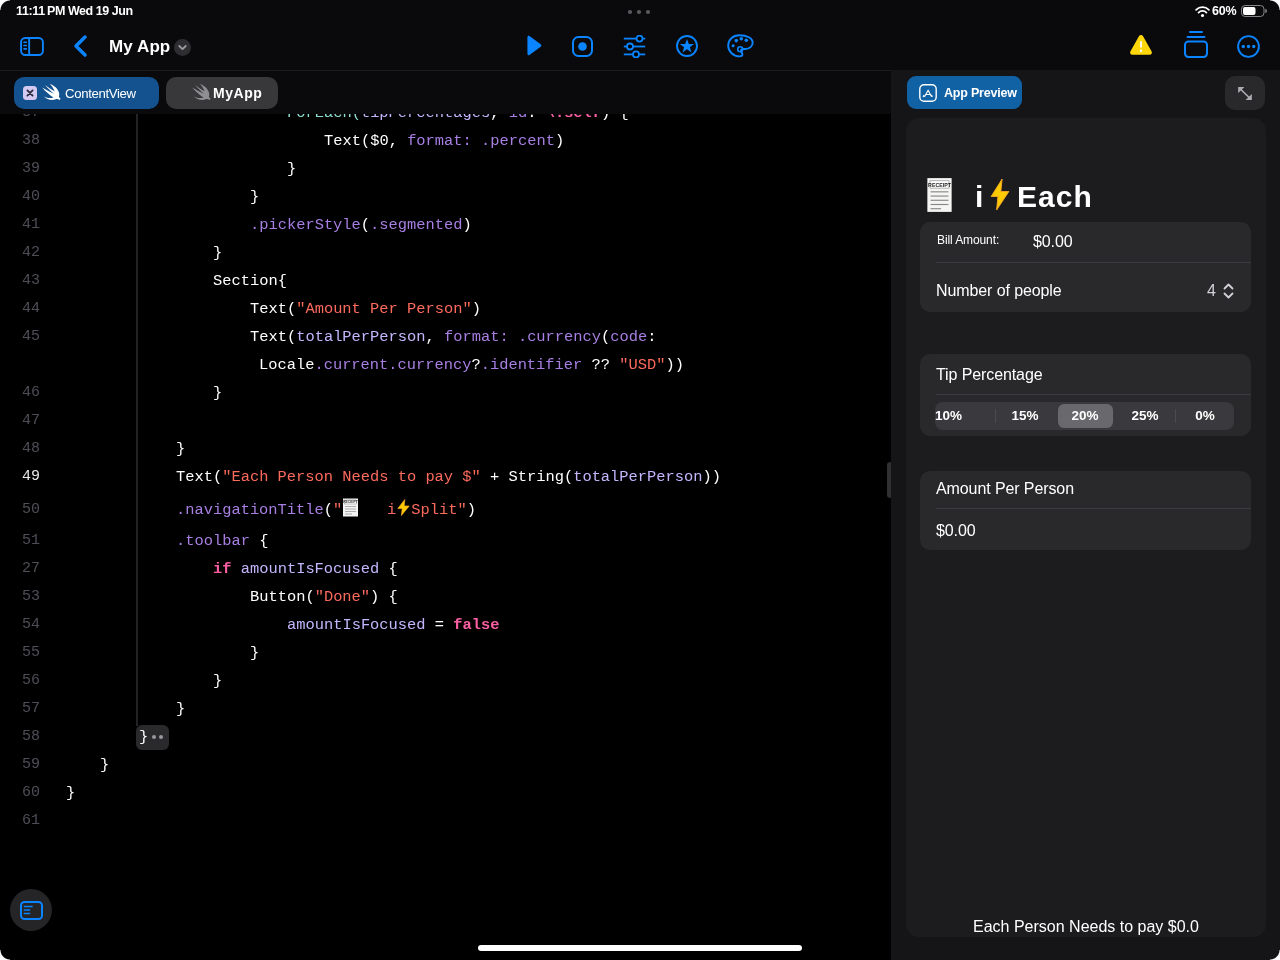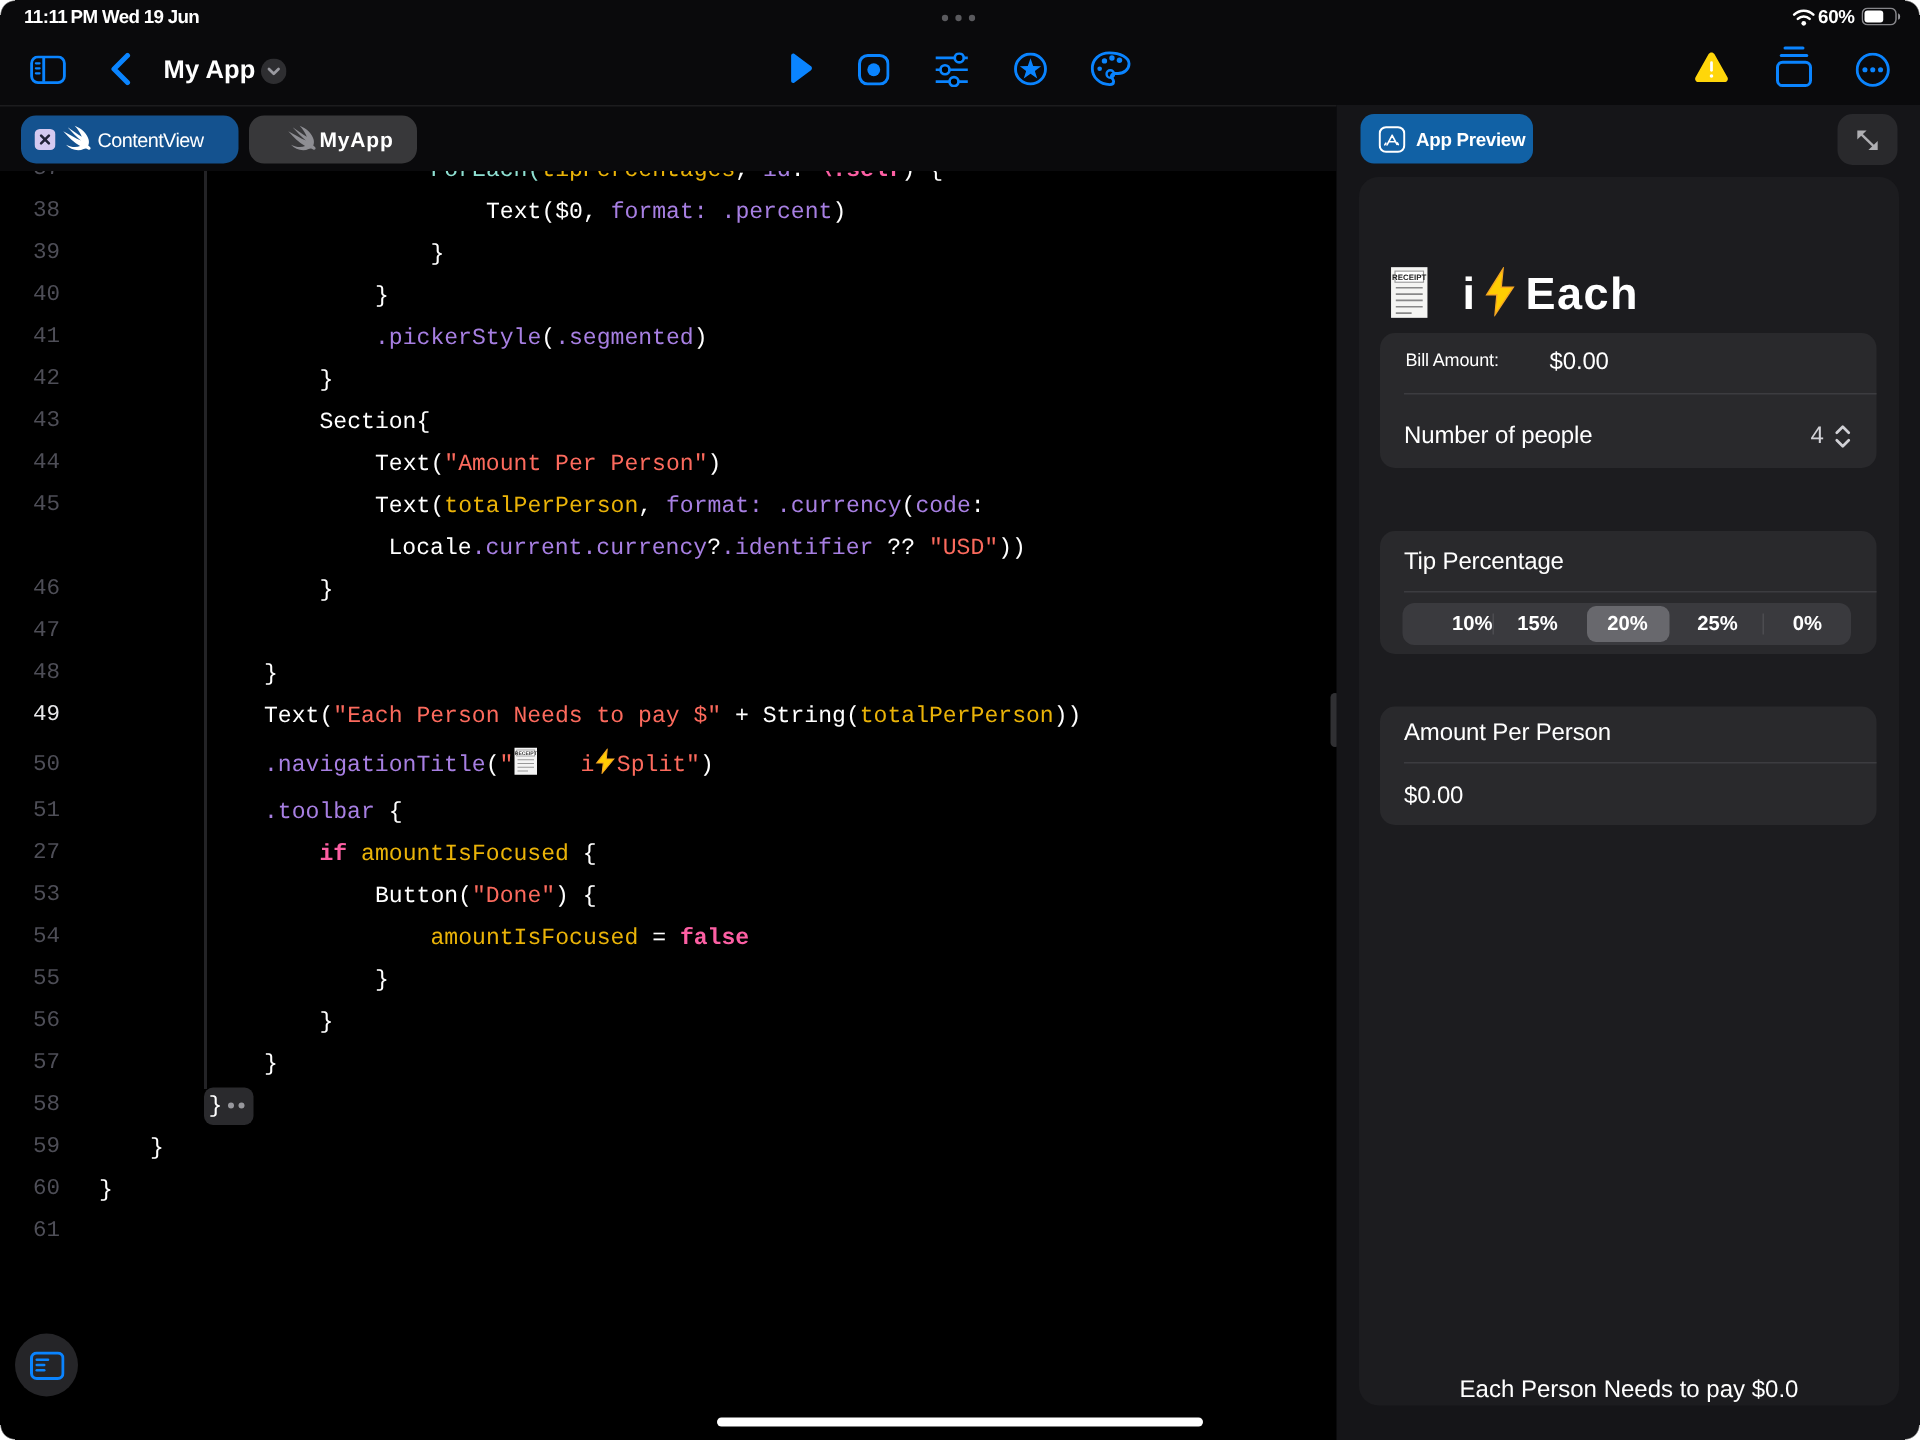--- a/index.html
+++ b/index.html
@@ -4,21 +4,21 @@
 <style>
   * { margin:0; padding:0; box-sizing:border-box; }
   html,body { width:1280px; height:960px; background:#000; overflow:hidden; }
   body { position:relative; font-family:"Liberation Sans", sans-serif; -webkit-font-smoothing:antialiased; }
   .abs { position:absolute; }
   
   .cl { position:absolute; height:28px; line-height:28px; font-family:"Liberation Mono", monospace; font-size:15.4px; color:#fff; white-space:pre; }
   .gn { position:absolute; height:28px; line-height:28px; font-family:"Liberation Mono", monospace; font-size:15px; color:#4e4e57; width:40px; text-align:right; }
   .s { color:#FC6A5D; }
   .p { color:#A77FE2; }
-  .t { color:#eab308; }
+  .t { color:#c4b5fd; }
   .k { color:#FC5FA3; font-weight:bold; }
   .m { color:#8EDFD1; }
   .ui { font-family:"Liberation Sans", sans-serif; color:#fff; }
 </style>
 </head>
 <body>
 <div class="abs" style="left:0;top:0;width:1280px;height:70px;background:#0a0a0c;"></div>
 <div class="abs" style="left:0;top:70px;width:891px;height:44px;background:#0a0a0c;"></div>
 
 <div class="abs ui" style="left:16px;top:4px;font-size:12.5px;font-weight:bold;letter-spacing:-0.35px;">11:11 PM</div>
@@ -249,21 +249,21 @@
   <path d="M2.5 10.5 L6.5 14.5 L10.5 10.5" stroke="#d1d1d6" stroke-width="1.8" fill="none" stroke-linecap="round" stroke-linejoin="round"></path>
 </svg>
 
 <div class="abs" style="left:920px;top:354px;width:331px;height:82px;background:#29292c;border-radius:10px;"></div>
 <div class="abs ui" style="left:936px;top:366px;font-size:16px;letter-spacing:-0.1px;">Tip Percentage</div>
 <div class="abs" style="left:936px;top:394px;width:315px;height:1px;background:#3c3c40;"></div>
 <div class="abs" style="left:935px;top:402px;width:299px;height:28px;background:#3a3a3e;border-radius:8px;"></div>
 <div class="abs" style="left:1058px;top:404px;width:55px;height:24px;background:#68686d;border-radius:6px;"></div>
 <div class="abs" style="left:995px;top:409px;width:1px;height:14px;background:#4c4c50;"></div>
 <div class="abs" style="left:1175px;top:409px;width:1px;height:14px;background:#4c4c50;"></div>
-<div class="abs ui" style="left:935px;top:408px;width:60px;text-align:right;font-size:13.5px;font-weight:bold;">10%</div>
+<div class="abs ui" style="left:935px;top:408px;width:60px;text-align:left;font-size:13.5px;font-weight:bold;">10%</div>
 <div class="abs ui" style="left:995px;top:408px;width:60px;text-align:center;font-size:13.5px;font-weight:bold;">15%</div>
 <div class="abs ui" style="left:1055px;top:408px;width:60px;text-align:center;font-size:13.5px;font-weight:bold;">20%</div>
 <div class="abs ui" style="left:1115px;top:408px;width:60px;text-align:center;font-size:13.5px;font-weight:bold;">25%</div>
 <div class="abs ui" style="left:1175px;top:408px;width:60px;text-align:center;font-size:13.5px;font-weight:bold;">0%</div>
 
 <div class="abs" style="left:920px;top:471px;width:331px;height:79px;background:#29292c;border-radius:10px;"></div>
 <div class="abs ui" style="left:936px;top:480px;font-size:16px;letter-spacing:-0.1px;">Amount Per Person</div>
 <div class="abs" style="left:936px;top:508px;width:315px;height:1px;background:#3c3c40;"></div>
 <div class="abs ui" style="left:936px;top:522px;font-size:16px;letter-spacing:-0.1px;">$0.00</div>
 

